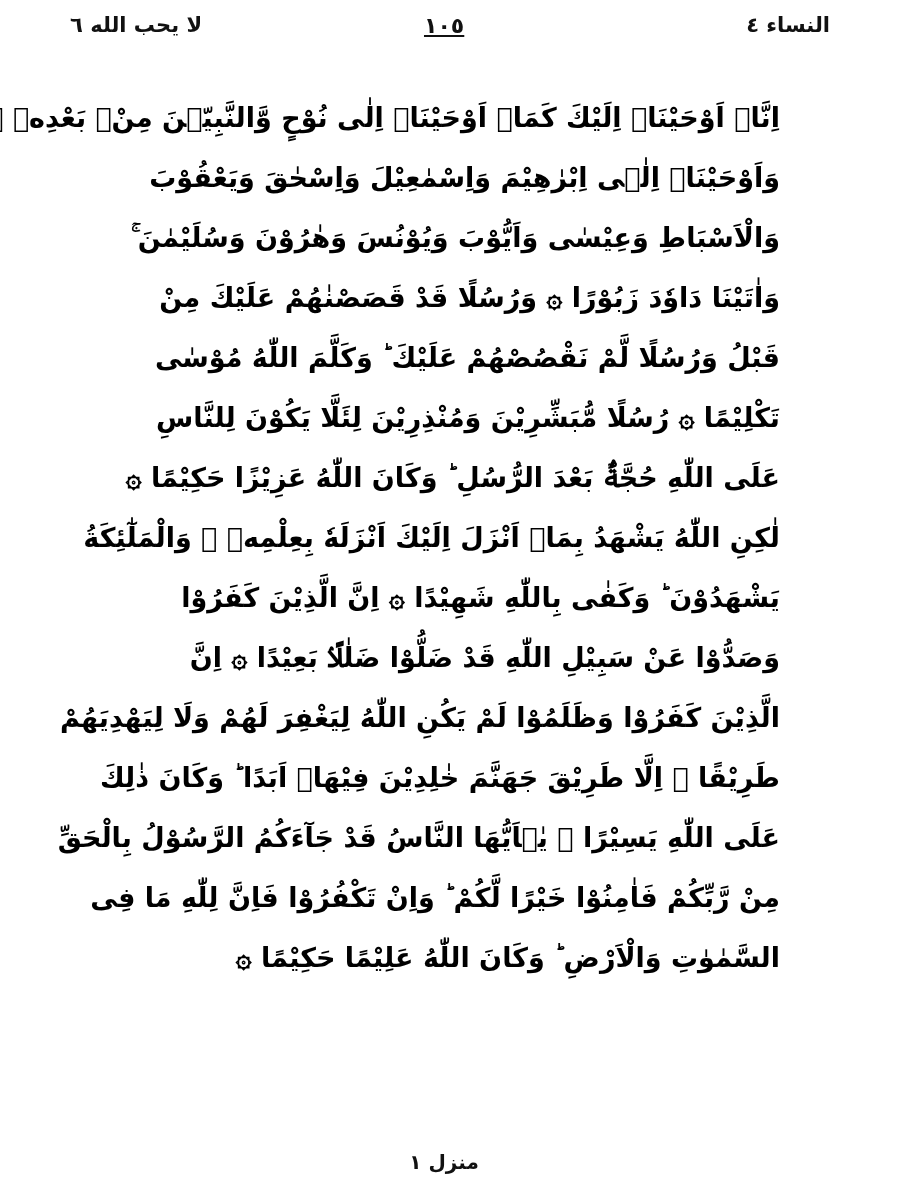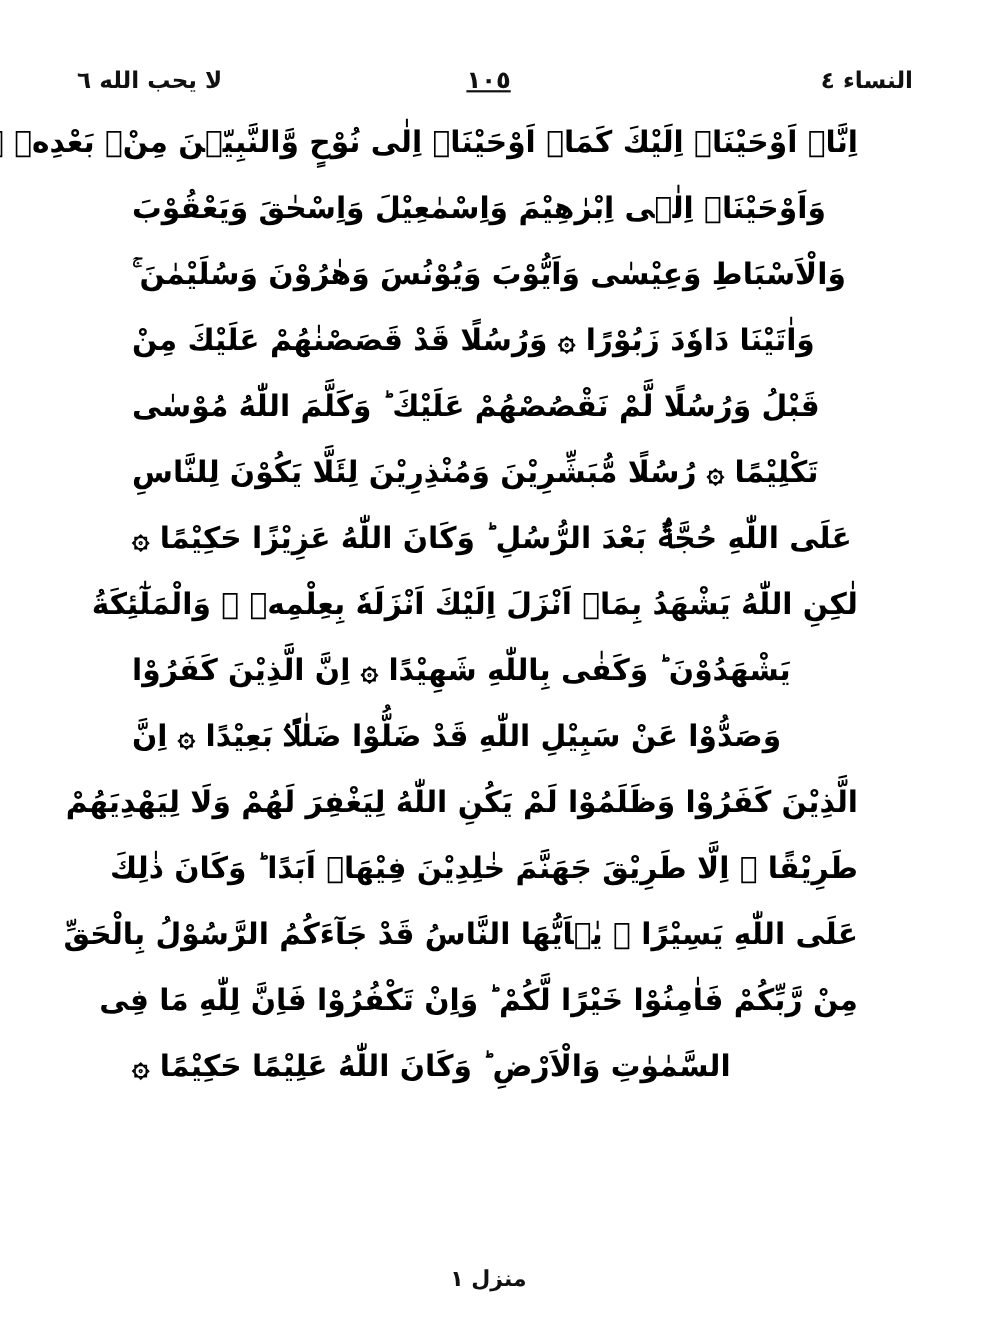--- a/index.html
+++ b/index.html
@@ -33,43 +33,42 @@
     justify-content: space-between;
     direction: rtl;
   }
   .header-item {
     font-family: "DejaVu Sans", sans-serif;
     font-size: 21px;
     font-weight: 700;
     line-height: 1.1;
     white-space: nowrap;
     color: #111;
-    margin-top: 48px;
   }
   .header-surah {
     text-align: left;
   }
   .header-page {
     font-size: 22px;
     letter-spacing: 0.5px;
     transform: translateX(-30px);
     text-decoration: underline;
   }
   .header-juz {
     text-align: left;
   }
 
   
   .quran-body {
     position: absolute;
-    top: 100px;
+    top: 88px;
     left: 120px;
     width: 660px;
     direction: rtl;
-    text-align: left;
+    text-align: right;
   }
   .ayah-line {
     font-family: "DejaVu Sans", sans-serif;
     font-size: 27px;
     font-weight: 700;
     line-height: 60px;
     white-space: nowrap;
     letter-spacing: -0.5px;
     color: #000;
   }

